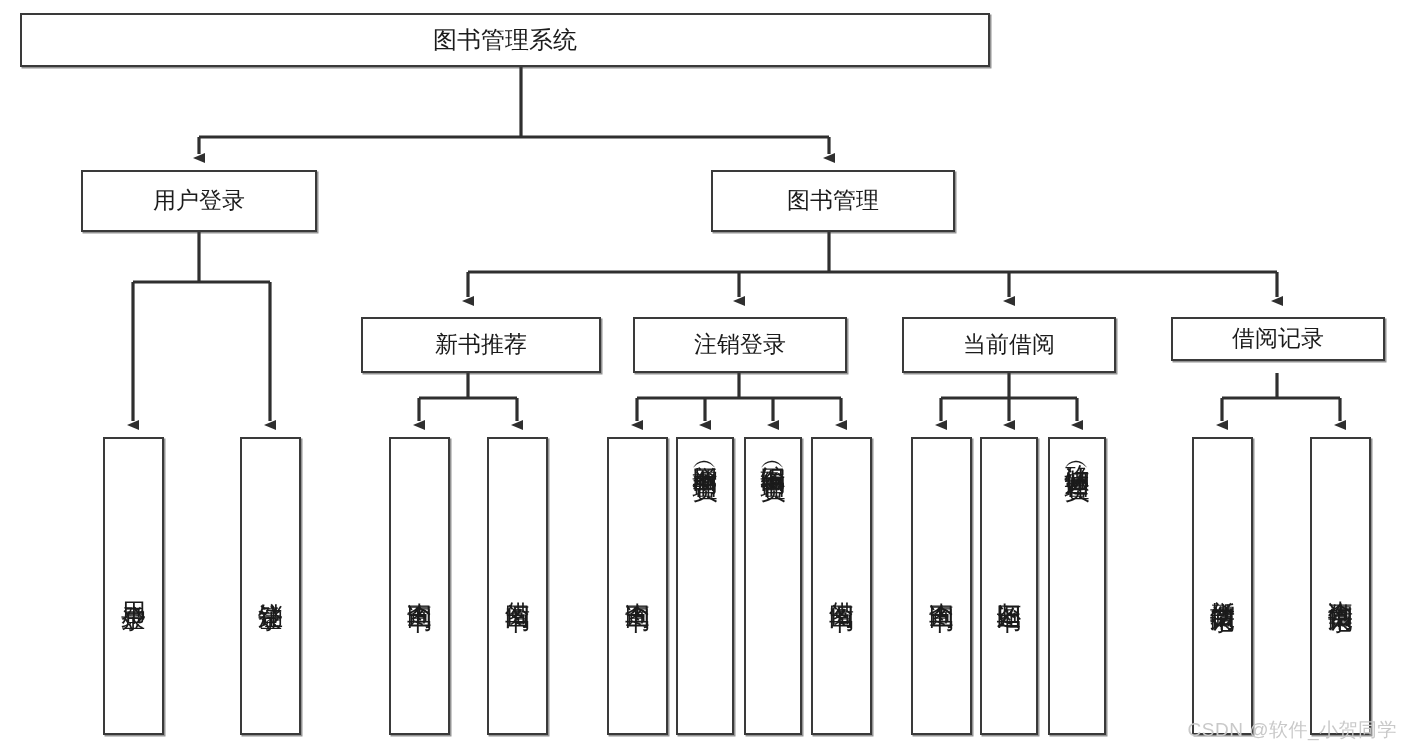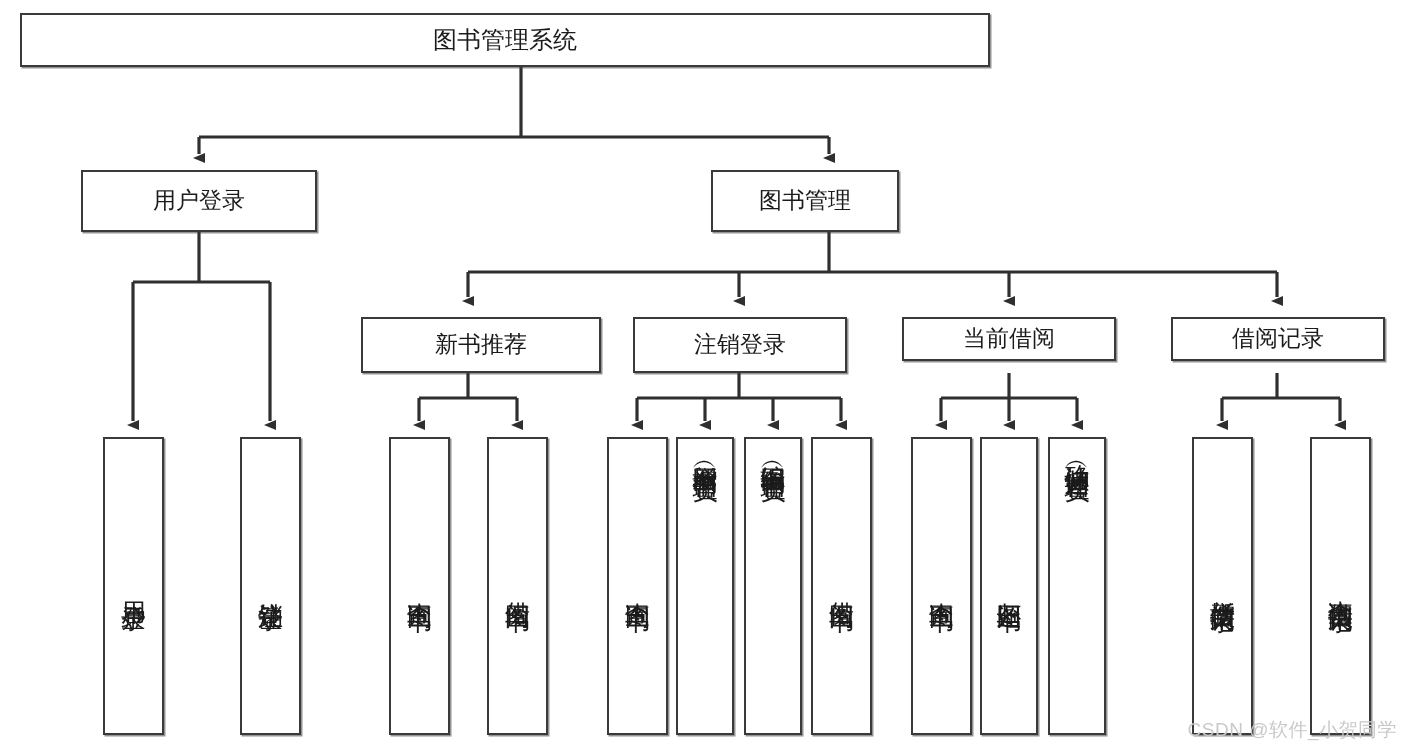--- a/index.html
+++ b/index.html
@@ -128,31 +128,31 @@
     </g>
   </svg>
 
   <div class="node horiz root" style="left:20px; top:13px; width:970px; height:54px;">
     <span class="lbl">图书管理系统</span>
   </div>
 
   <div class="node horiz" style="left:81px; top:170px; width:236px; height:62px;">
     <span class="lbl">用户登录</span>
   </div>
-  <div class="node horiz" style="left:711px; top:170px; width:188px; height:62px;">
+  <div class="node horiz" style="left:711px; top:170px; width:244px; height:62px;">
     <span class="lbl">图书管理</span>
   </div>
 
   <div class="node horiz" style="left:361px; top:317px; width:240px; height:56px;">
     <span class="lbl">新书推荐</span>
   </div>
   <div class="node horiz" style="left:633px; top:317px; width:214px; height:56px;">
     <span class="lbl">注销登录</span>
   </div>
-  <div class="node horiz" style="left:902px; top:317px; width:214px; height:44px;">
+  <div class="node horiz" style="left:902px; top:317px; width:214px; height:56px;">
     <span class="lbl">当前借阅</span>
   </div>
   <div class="node horiz" style="left:1171px; top:317px; width:214px; height:44px;">
     <span class="lbl">借阅记录</span>
   </div>
 
   <div class="node vert" style="left:103px; top:437px; width:61px; height:298px; align-items:center; padding-top:0;">
     <span class="lbl">用户登录</span>
   </div>
   <div class="node vert" style="left:240px; top:437px; width:61px; height:298px; align-items:center; padding-top:0;">

